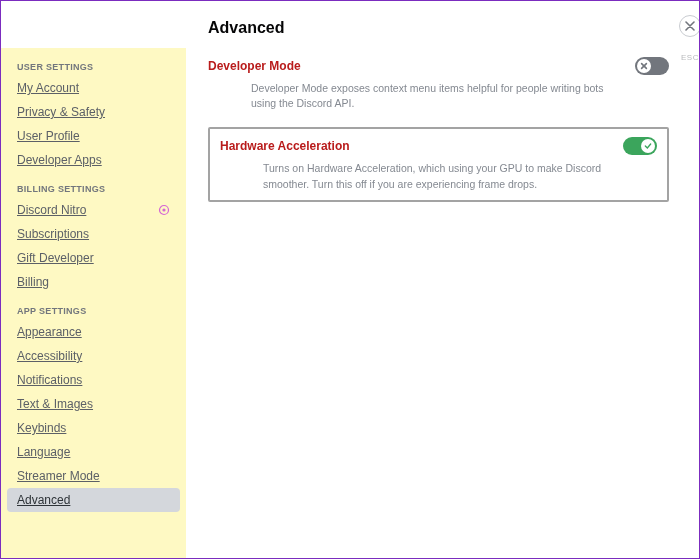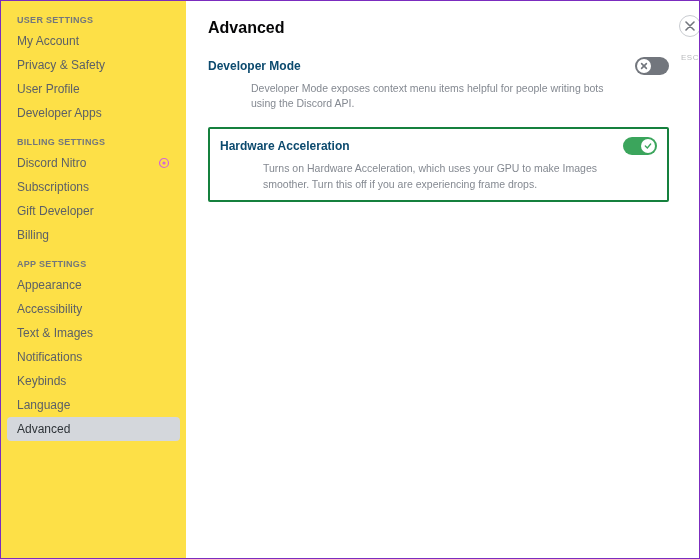--- a/index.html
+++ b/index.html
@@ -1,38 +1,38 @@
 <!DOCTYPE html>
 <html><head>
 <meta charset="utf-8">
 <style>
   * { box-sizing: border-box; margin: 0; padding: 0; }
   html, body { width: 700px; height: 559px; font-family: -apple-system, "Segoe UI", Helvetica, Arial, sans-serif; }
   body { border: 1px solid #7b2cbf; background: #fff; display: flex; }
-  .sidebar { width: 185px; background: #fde047; padding: 10px 6px 10px 6px; overflow-y: auto; }
+  .sidebar { width: 185px; background: #fef9c3; padding: 10px 6px 10px 6px; overflow-y: auto; margin-top: 47px; }
   .section-header { font-size: 9px; font-weight: 700; color: #72767d; letter-spacing: 0.3px; padding: 12px 10px 4px 10px; text-transform: uppercase; }
   .section-header.first { padding-top: 4px; }
-  .sidebar-item { font-size: 12px; color: #5c6067; padding: 5px 10px; border-radius: 4px; cursor: pointer; display: flex; align-items: center; justify-content: space-between; }
+  .sidebar-item { font-size: 12px; color: #5c6067; padding: 5px 10px; border-radius: 4px; cursor: pointer; display: flex; align-items: center; justify-content: space-between; text-decoration: underline; }
   .sidebar-item.active { background: #d4d7dc; color: #2e3338; }
   .badge-icon { width: 12px; height: 12px; display: inline-flex; align-items: center; justify-content: center; }
   .main { flex: 1; padding: 18px 30px 18px 22px; position: relative; }
   .page-title { font-size: 16px; font-weight: 700; color: #060607; margin-bottom: 18px; }
   .setting-block { margin-bottom: 14px; padding: 2px 0; }
   .setting-row { display: flex; align-items: center; justify-content: space-between; }
-  .setting-title { font-size: 12px; font-weight: 600; color: #0c4a6e; }
+  .setting-title { font-size: 12px; font-weight: 600; color: #b91c1c; }
   .setting-desc { font-size: 10.5px; color: #848991; margin-top: 6px; line-height: 1.45; padding-right: 40px; margin-left: 43px; }
   .toggle { width: 34px; height: 18px; border-radius: 9px; position: relative; flex-shrink: 0; }
   .toggle.off { background: #72767d; }
   .toggle.on  { background: #3ba55c; }
   .toggle .knob { width: 14px; height: 14px; background: #fff; border-radius: 50%; position: absolute; top: 2px; display:flex; align-items:center; justify-content:center;}
   .toggle.off .knob { left: 2px; }
   .toggle.on  .knob { right: 2px; }
   .toggle.off .knob svg path { stroke:#72767d; }
   .toggle.on  .knob svg path { stroke:#3ba55c; }
-  .highlight { border: 2px solid #15803d; padding: 8px 10px; border-radius: 2px; }
+  .highlight { border: 2px solid #a3a3a3; padding: 8px 10px; border-radius: 2px; }
   .close-col { position: absolute; top: 14px; right: -2px; display:flex; flex-direction:column; align-items:center; gap:16px;text-align:center;}
   .close-btn { width: 22px; height: 22px; border: 1px solid #c9ccd1; border-radius: 50%; display: flex; align-items: center; justify-content: center; color:#72767d; cursor:pointer; font-size:12px;}
   .esc { font-size: 8px; color:#b9bbbe; letter-spacing:0.5px;}
   .sidebar::-webkit-scrollbar { width:0; }
 </style>
 </head>
 <body>
 
 <div class="sidebar" id="sidebar">
     <div class="section-header first">USER SETTINGS</div>
@@ -68,30 +68,33 @@
       <span>Billing</span>
     </div>
     <div class="section-header">APP SETTINGS</div>
     <div class="sidebar-item">
       <span>Appearance</span>
     </div>
     <div class="sidebar-item">
       <span>Accessibility</span>
     </div>
     <div class="sidebar-item">
-      <span>Text &amp; Images</span>
+      <span>Notifications</span>
     </div>
     <div class="sidebar-item">
-      <span>Notifications</span>
+      <span>Text &amp; Images</span>
     </div>
     <div class="sidebar-item">
       <span>Keybinds</span>
     </div>
     <div class="sidebar-item">
       <span>Language</span>
+    </div>
+    <div class="sidebar-item">
+      <span>Streamer Mode</span>
     </div>
     <div class="sidebar-item active">
       <span>Advanced</span>
     </div>
   </div>
 
 <div class="main">
 
   <div class="close-col">
     <div class="close-btn">
@@ -122,16 +125,16 @@
     <div class="setting-row">
       <div class="setting-title">Hardware Acceleration</div>
       <div class="toggle on">
         <div class="knob">
             <svg width="8" height="8" viewBox="0 0 12 12">
               <path d="M2 6 L5 9 L10 3" stroke-width="2" stroke-linecap="round" fill="none"></path>
             </svg>
           </div>
       </div>
     </div>
-    <div class="setting-desc">Turns on Hardware Acceleration, which uses your GPU to make Images smoother. Turn this off if you are experiencing frame drops.</div>
+    <div class="setting-desc">Turns on Hardware Acceleration, which using your GPU to make Discord smoother. Turn this off if you are experiencing frame drops.</div>
   </div>
 
 </div>
 
 </body></html>

